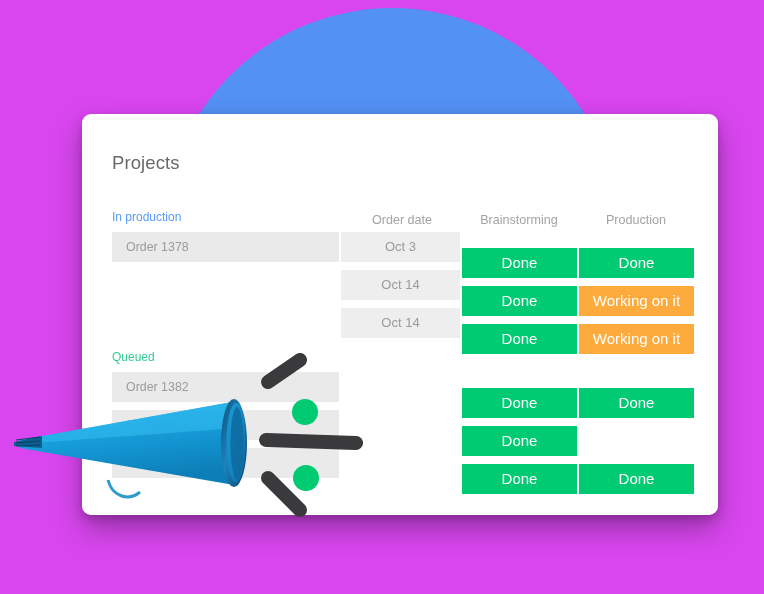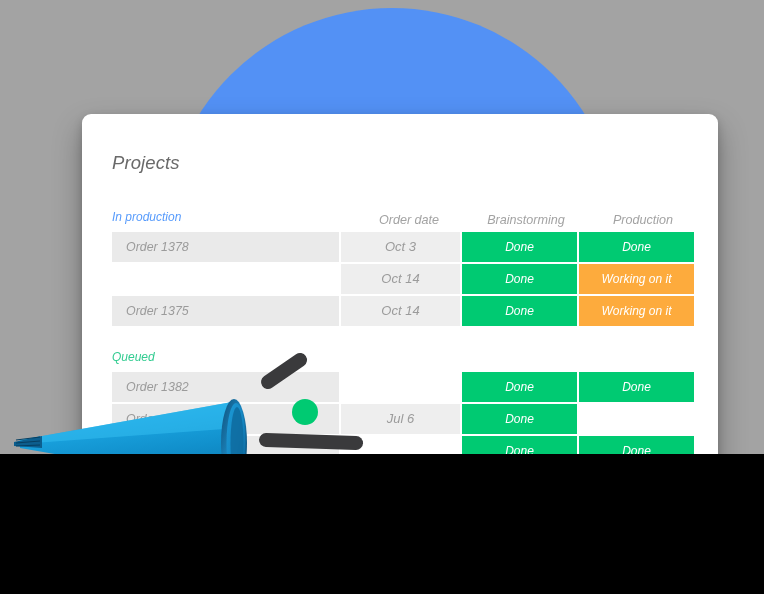--- a/index.html
+++ b/index.html
@@ -5,24 +5,23 @@
 <style>
   * { box-sizing: border-box; }
   html, body {
     margin: 0; padding: 0;
     background: #000;
     font-family: "Liberation Sans", "DejaVu Sans", sans-serif;
   }
   #stage {
     position: relative;
     width: 764px;
-    height: 454px;
-    background: #a3a3a3;
+    height: 594px;
+    background: #d946ef;
     overflow: hidden;
-    font-style: italic;
   }
 
   
   #blue-circle {
     position: absolute;
     left: 164px;
     top: 8px;
     width: 456px;
     height: 456px;
     border-radius: 50%;
@@ -58,21 +57,21 @@
     top: 38px;
     font-size: 18.5px;
     color: #6a6a6a;
     letter-spacing: .1px;
     font-weight: 400;
   }
 
   
   .col-headers {
     position: absolute;
-    left: 7px;
+    left: 0;
     top: 99px;
     width: 582px;
     height: 22px;
   }
   .col-h {
     position: absolute;
     top: 0;
     font-size: 12.6px;
     color: #a3a3a3;
     text-align: center;
@@ -100,21 +99,21 @@
     left: 0;
     width: 582px;
   }
   #group-1 { top: 118px; }
   #group-2 { top: 258px; }
 
   .row {
     position: relative;
     width: 582px;
     height: 30px;
-    margin-bottom: 2px;
+    margin-bottom: 8px;
   }
 
   .cell-name {
     position: absolute;
     left: 0; top: 0;
     width: 227px; height: 30px;
     background: #eaeaea;
     color: #9b9b9b;
     font-size: 12.4px;
     line-height: 30px;
@@ -128,26 +127,26 @@
     width: 119px; height: 30px;
     background: #eeeeee;
     color: #9b9b9b;
     font-size: 13px;
     line-height: 30px;
     text-align: center;
     white-space: nowrap;
   }
   .cell-status {
     position: absolute;
-    top: 0;
+    top: 16px;
     height: 30px;
     line-height: 30px;
     text-align: center;
     color: #ffffff;
-    font-size: 12px;
+    font-size: 15px;
     white-space: nowrap;
   }
   .cell-brain { left: 350px; width: 115px; }
   .cell-prod  { left: 467px; width: 115px; }
 
   .st-done    { background: #00ca72; }
   .st-working { background: #fdab3d; }
   .st-stuck   { background: #e2445c; }
 
   
@@ -186,37 +185,35 @@
             <div class="cell-date">Oct 3</div>
             <div class="cell-status cell-brain st-done">Done</div>
             <div class="cell-status cell-prod st-done">Done</div>
           </div>
           <div class="row">
             <div class="cell-date">Oct 14</div>
             <div class="cell-status cell-brain st-done">Done</div>
             <div class="cell-status cell-prod st-working">Working on it</div>
           </div>
           <div class="row">
-            <div class="cell-name">Order 1375</div>
             <div class="cell-date">Oct 14</div>
             <div class="cell-status cell-brain st-done">Done</div>
             <div class="cell-status cell-prod st-working">Working on it</div>
           </div>
         </div>
 
       <div class="group-label group-queued">Queued</div>
       <div class="group" id="group-2">
           <div class="row">
             <div class="cell-name">Order 1382</div>
             <div class="cell-status cell-brain st-done">Done</div>
             <div class="cell-status cell-prod st-done">Done</div>
           </div>
           <div class="row">
             <div class="cell-name">Order 1</div>
-            <div class="cell-date">Jul 6</div>
             <div class="cell-status cell-brain st-done">Done</div>
           </div>
           <div class="row">
             <div class="cell-name"></div>
             <div class="cell-status cell-brain st-done">Done</div>
             <div class="cell-status cell-prod st-done">Done</div>
           </div>
         </div>
 
     </div>

